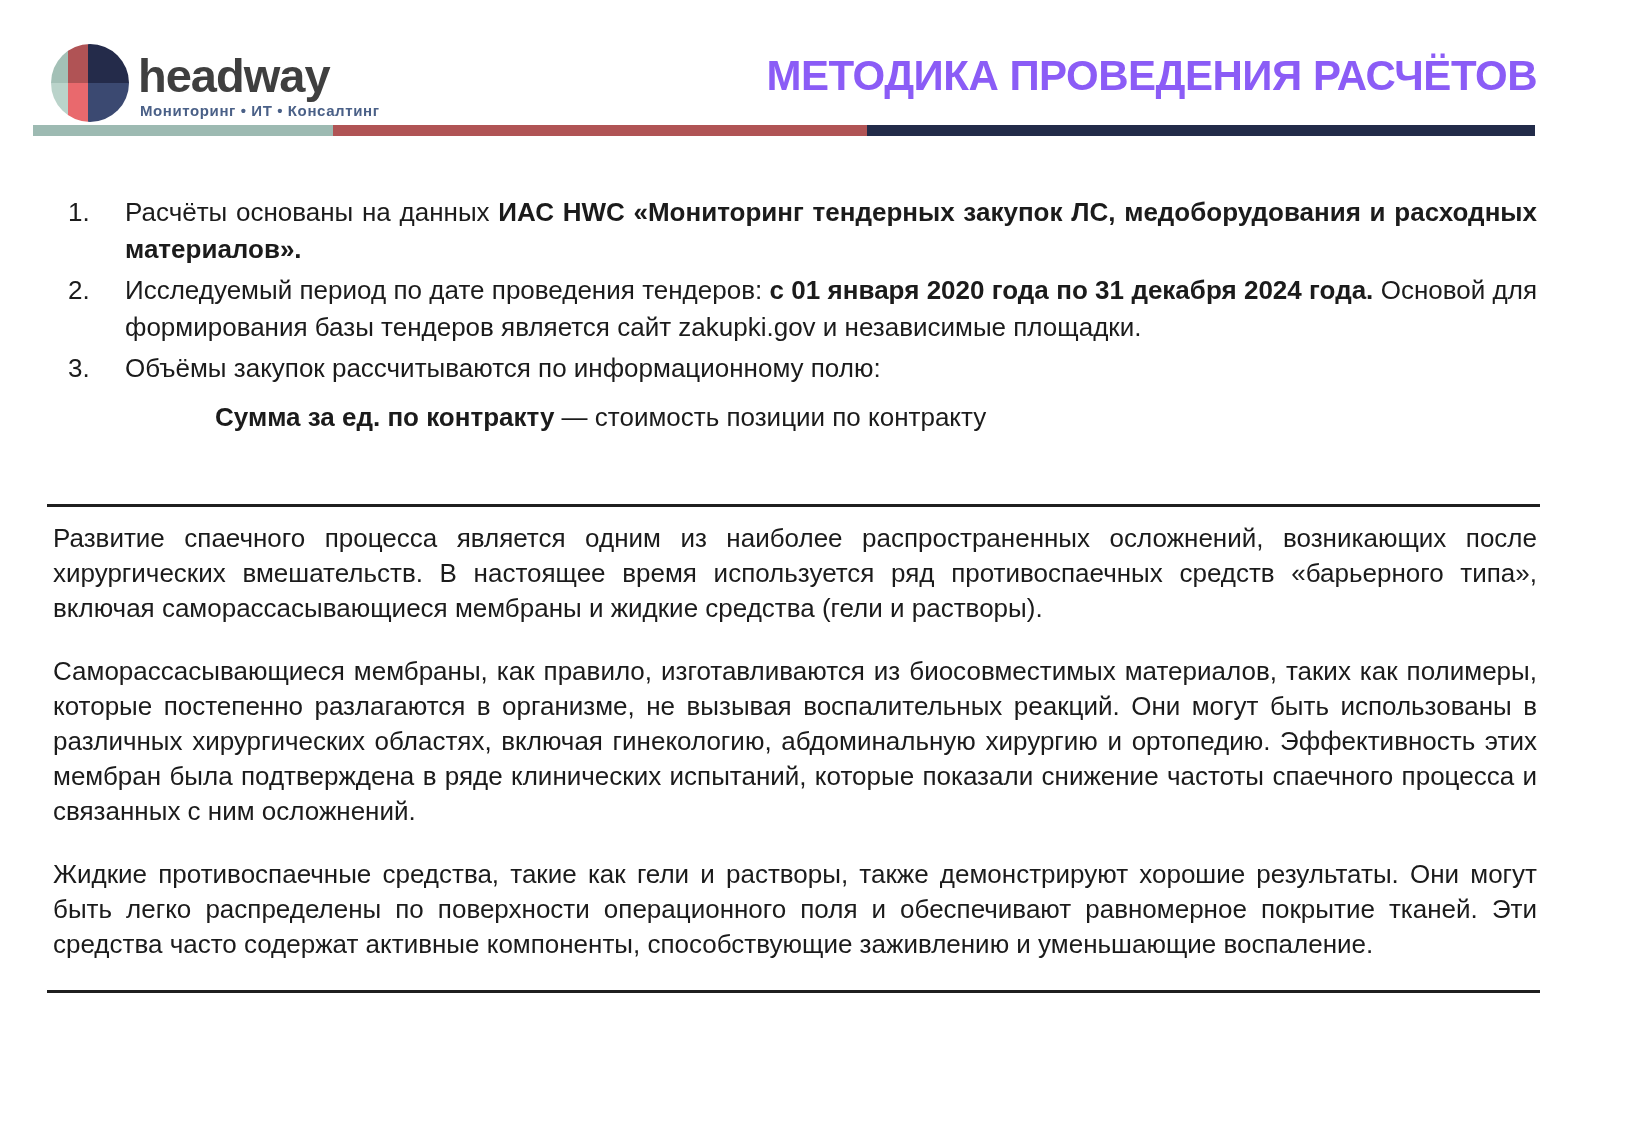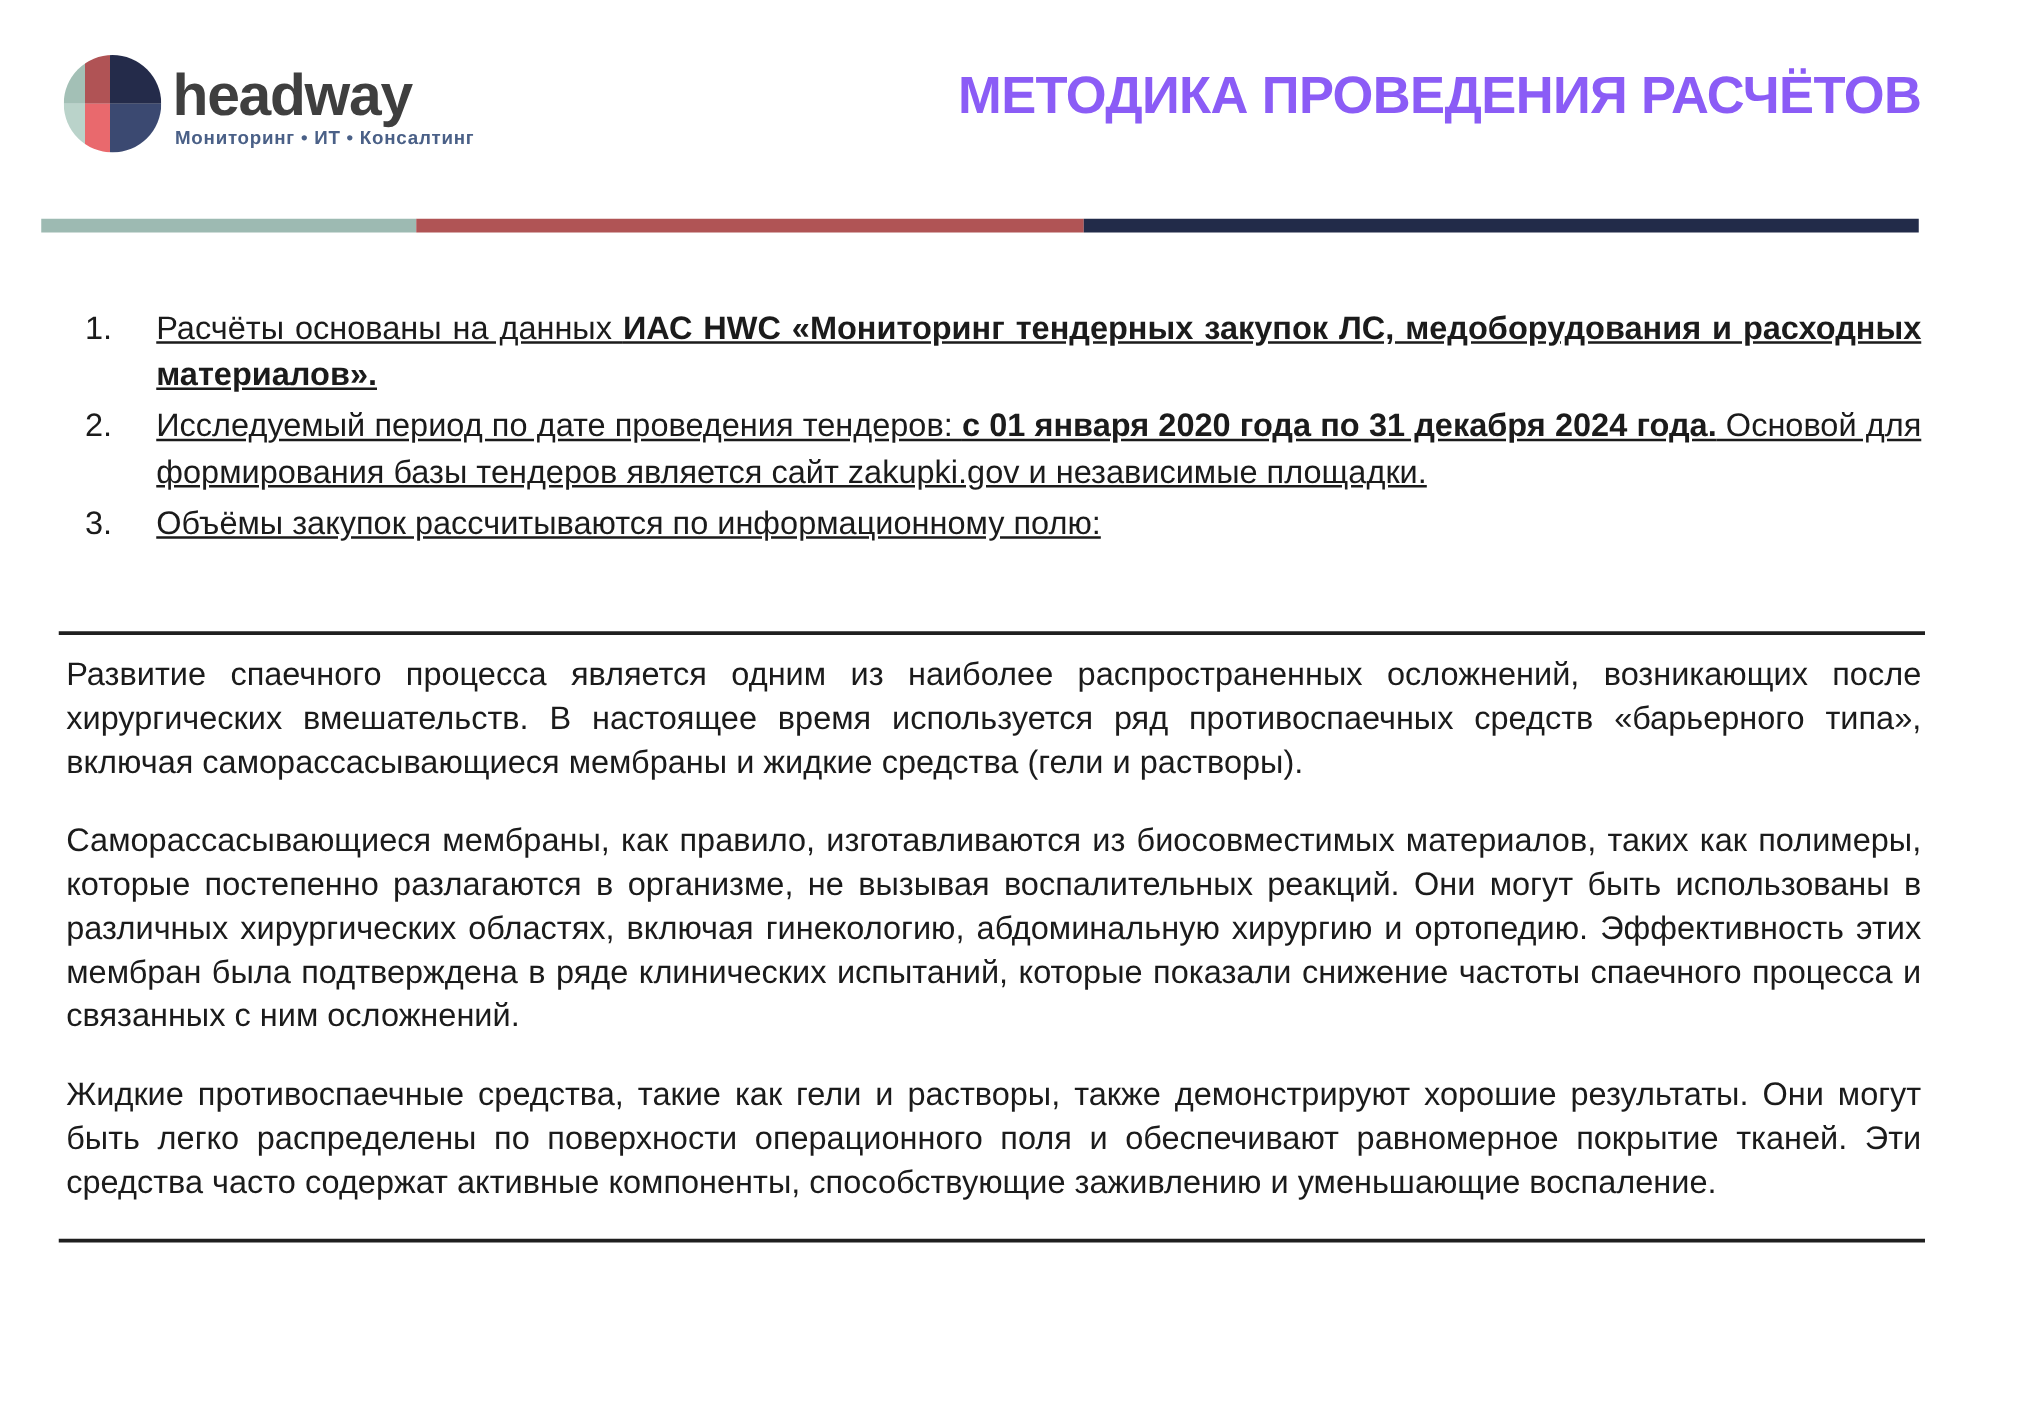--- a/index.html
+++ b/index.html
@@ -8,21 +8,21 @@
 
   .page {
     position: relative;
     width: 1625px;
     height: 1125px;
     background: #ffffff;
     overflow: hidden;
   }
 
   
-  .header { position: relative; height: 175px; }
+  .header { position: relative; height: 125px; }
 
   .logo-block {
     position: absolute;
     left: 51px;
     top: 44px;
     display: flex;
     align-items: flex-start;
     gap: 9px;
   }
   .logo-circle {
@@ -86,21 +86,21 @@
   .seg-navy  { width: 44.5%; background: #222b49; }
 
   
   .methodology {
     margin: 58px 88px 0 68px;
     font-size: 26px;
     line-height: 37px;
   }
   .m-item { display: flex; margin-bottom: 4px; }
   .m-num  { width: 57px; flex-shrink: 0; }
-  .m-text { flex: 1; text-align: justify; text-decoration: underline; }
+  .m-text { flex: 1; text-align: justify; }
   .b { font-weight: bold; }
 
   .formula {
     margin: 12px 88px 0 215px;
     font-size: 26px;
     line-height: 37px;
   }
 
   
   .rule {
@@ -165,20 +165,21 @@
     <div class="m-item">
       <span class="m-num">2.</span>
       <div class="m-text"><span>Исследуемый период по дате проведения тендеров: </span><span class="b">с 01 января 2020 года по 31 декабря 2024 года.</span><span> Основой для формирования базы тендеров является сайт zakupki.gov и независимые площадки.</span></div>
     </div>
     <div class="m-item">
       <span class="m-num">3.</span>
       <div class="m-text"><span>Объёмы закупок рассчитываются по информационному полю:</span></div>
     </div>
   </div>
 
+  <p class="formula"><span class="b">Сумма за ед. по контракту</span><span> — стоимость позиции по контракту</span></p>
 
   <hr class="rule rule-top">
 
   <div class="body-text">
     <p>Развитие спаечного процесса является одним из наиболее распространенных осложнений, возникающих после хирургических  вмешательств. В настоящее время используется ряд противоспаечных средств «барьерного типа», включая саморассасывающиеся мембраны и жидкие средства (гели и растворы).</p>
     <p>Саморассасывающиеся мембраны, как правило, изготавливаются из биосовместимых материалов, таких как полимеры, которые постепенно разлагаются в организме, не вызывая воспалительных реакций. Они могут быть использованы в различных хирургических областях, включая гинекологию, абдоминальную хирургию и ортопедию. Эффективность этих мембран была подтверждена в ряде клинических испытаний, которые показали снижение частоты спаечного процесса и связанных с ним осложнений.</p>
     <p>Жидкие противоспаечные средства, такие как гели и растворы, также демонстрируют хорошие результаты. Они могут быть легко распределены по поверхности операционного поля и обеспечивают равномерное покрытие тканей. Эти средства часто содержат активные компоненты, способствующие заживлению и уменьшающие воспаление.</p>
   </div>
 
   <hr class="rule rule-bottom">

